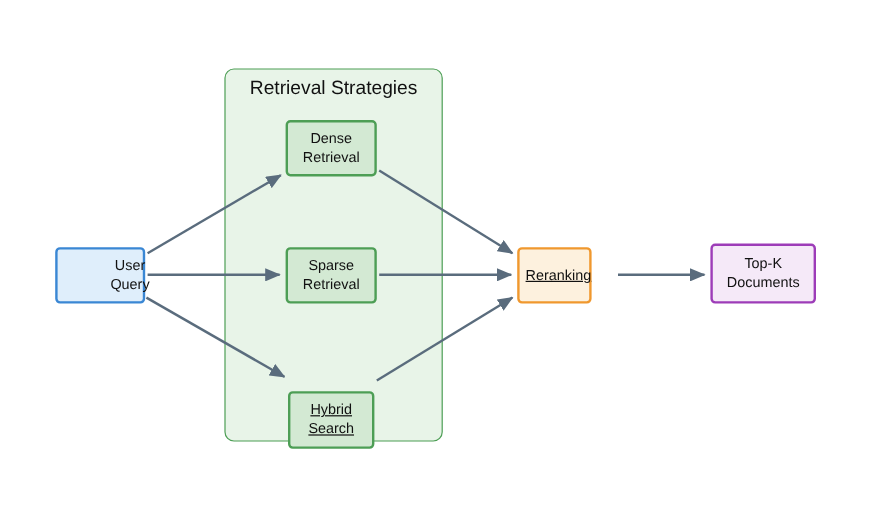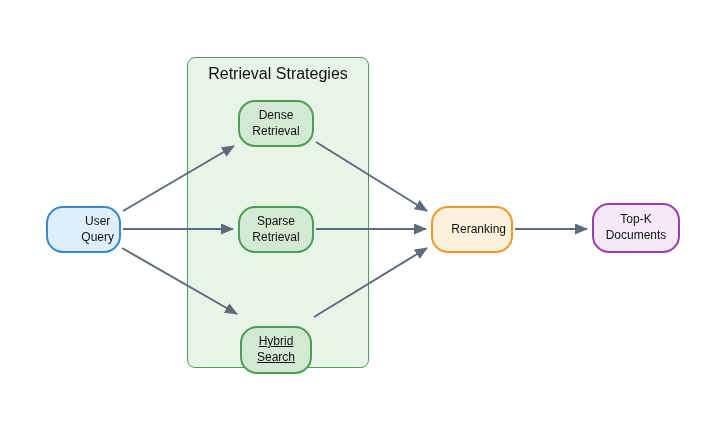--- a/index.html
+++ b/index.html
@@ -54,37 +54,37 @@
   }
   .edge{
     stroke:var(--edge-color);
     stroke-width:2;
     fill:none;
   }
   .node{
     position:absolute;
     display:flex;
     align-items:center;
-    justify-content:flex-end;
+    justify-content:flex-start;
     text-align:center;
     font-size:12px;
     line-height:1.3;
-    border-radius:17px;
+    border-radius:4px;
     z-index:3;
     padding:2px 5px;
   }
   .node.blue{background:var(--blue-fill);border:2px solid var(--blue-border);}
   .node.green{background:var(--green-node-fill);border:2px solid var(--green-border);}
   .node.orange{background:var(--orange-fill);border:2px solid var(--orange-border);}
   .node.purple{background:var(--purple-fill);border:2px solid var(--purple-border);}
   .n-user-query{left:46px;top:206px;width:75px;height:47px;padding-left:44px;}
   .n-dense{left:238px;top:100px;width:76px;height:47px;}
   .n-sparse{left:238px;top:206px;width:76px;height:47px;}
   .n-hybrid{left:240px;top:326px;width:72px;height:48px;text-decoration:underline;}
-  .n-reranking{left:431px;top:206px;width:82px;height:47px;}
+  .n-reranking{left:431px;top:206px;width:62px;height:47px;text-decoration:underline;}
   .n-topk{left:592px;top:203px;width:88px;height:50px;}
 </style>
 </head>
 <body>
 
 <div class="canvas">
 
   <div class="group">
     <div class="group-title">Retrieval Strategies</div>
   </div>

